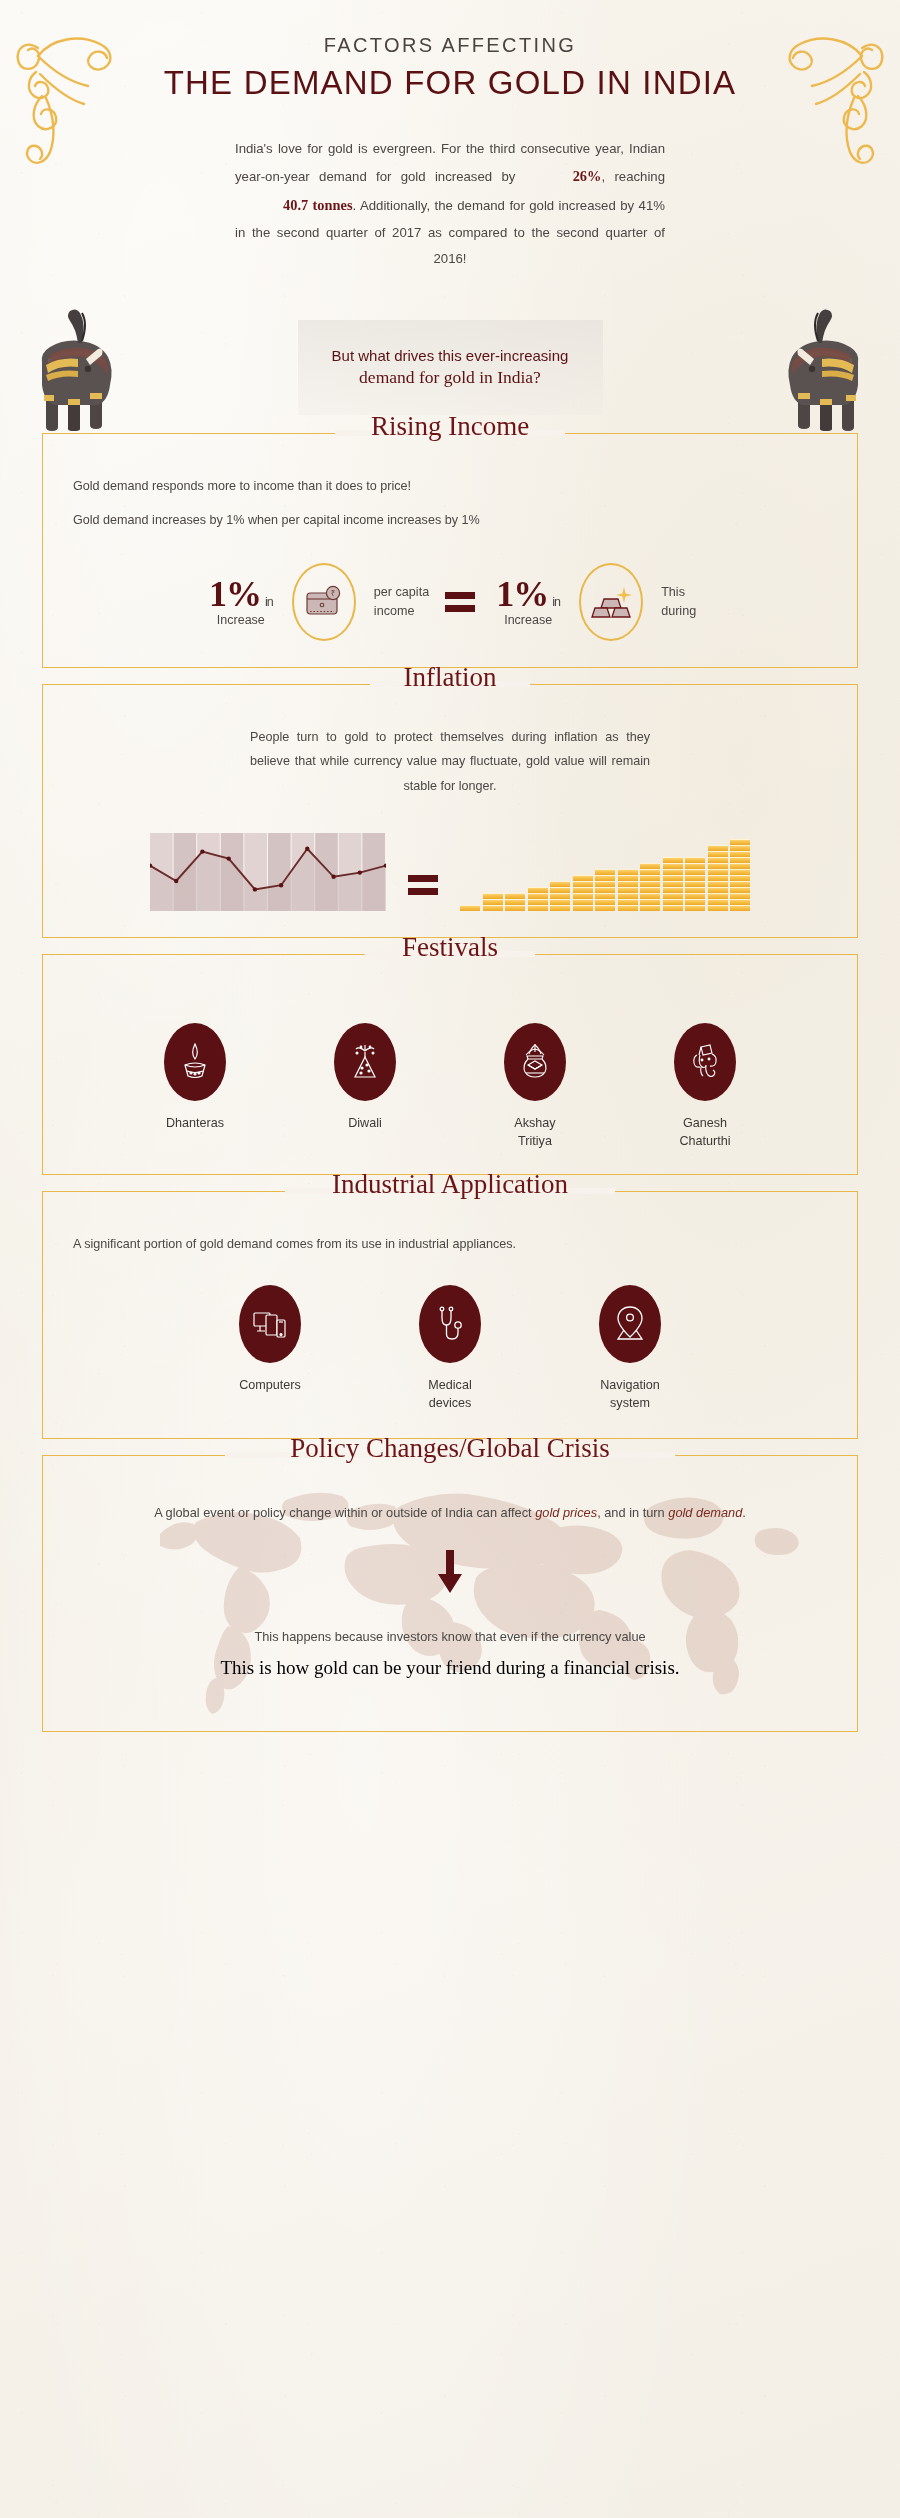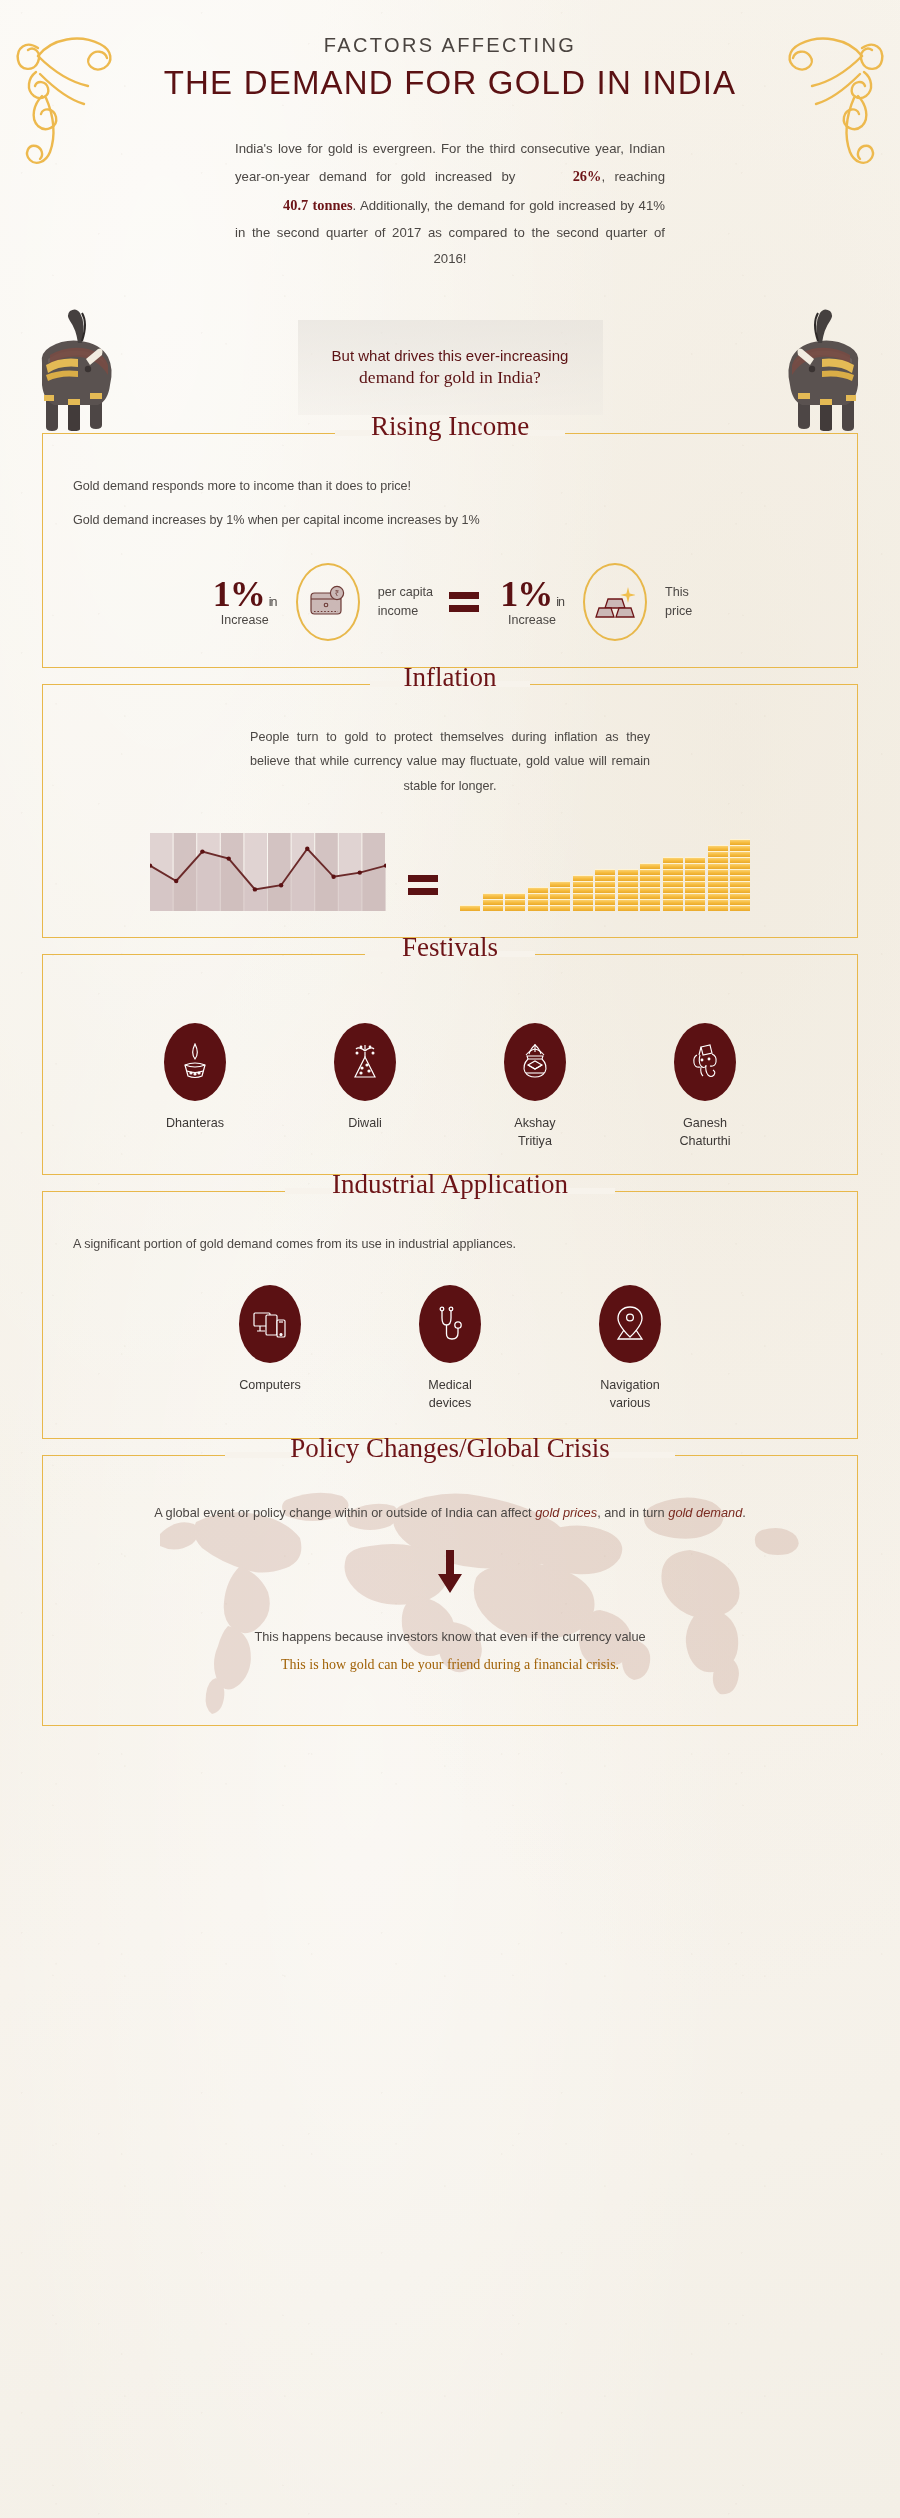--- a/index.html
+++ b/index.html
@@ -163,21 +163,21 @@
   .worldmap {
     position: absolute; top: 14px; left: 50%; transform: translateX(-50%);
     width: 700px; height: 250px; opacity: .34; z-index: 0; pointer-events: none;
   }
   .policy-inner { position: relative; z-index: 1; }
   .policy-lead { font-size: 12.8px; line-height: 2.0; color: #4b4744; text-align: center; }
   .policy-lead .em { font-style: italic; color: #7a2a20; }
   .arrow-wrap { text-align: center; margin: 24px 0 26px; }
   .policy-tail { font-size: 12.8px; line-height: 2.0; color: #4b4744; text-align: center; }
   .policy-final {
-    font-family: "Liberation Serif", serif; font-size: 14px; color: #a16207;
+    font-family: "Liberation Serif", serif; font-size: 19px; color: #000000;
     text-align: center; margin-top: 8px;
   }
 </style>
 </head>
 <body>
 
 <div class="paper-bg"></div>
 <div class="paper-speck"></div>
 
 <div class="page">
@@ -305,21 +305,21 @@
           <svg width="40" height="34" viewBox="0 0 40 34">
             <path d="M13 14 L27 14 L30 23 L10 23 Z" fill="#cbb8b6" stroke="#6d1417" stroke-width="1.3"></path>
             <path d="M4 23 L16 23 L19 32 L1 32 Z" fill="#cbb8b6" stroke="#6d1417" stroke-width="1.3"></path>
             <path d="M24 23 L36 23 L39 32 L21 32 Z" fill="#cbb8b6" stroke="#6d1417" stroke-width="1.3"></path>
             <path d="M33 2 L34.6 8.4 L41 10 L34.6 11.6 L33 18 L31.4 11.6 L25 10 L31.4 8.4 Z" fill="#f0bf4e"></path>
           </svg>
         </div>
 
         <div class="eq-label">
           <div>This</div>
-          <div>price</div>
+          <div>during</div>
         </div>
       </div>
     </div>
   </div>
 
   <div class="sec">
     <div class="sec-title-mask" style="width:160px"></div>
     <div class="sec-title">Inflation</div>
     <div class="sec-frame" style="padding-bottom:22px">
       <div class="sec-lead just">People turn to gold to protect themselves during inflation as they believe that while currency value may fluctuate, gold value will remain stable for longer.</div>
@@ -600,21 +600,21 @@
         <div class="icon-cell">
           <div class="oval">
             <svg width="32" height="38" viewBox="0 0 32 38" fill="none" stroke="#fff" stroke-width="1.3">
               <path d="M16 2 C9 2 4 7 4 13.5 C4 21 16 32 16 32 C16 32 28 21 28 13.5 C28 7 23 2 16 2Z"></path>
               <circle cx="16" cy="12.5" r="3.4"></circle>
               <path d="M10 25 L4 34 L28 34 L22 25"></path>
             </svg>
           </div>
           <div class="icon-cap" id="cap-nav">
               <div>Navigation</div>
-              <div>various</div>
+              <div>system</div>
             </div>
         </div>
       </div>
     </div>
   </div>
 
   <div class="sec" style="margin-bottom:26px">
     <div class="sec-title-mask" style="width:450px"></div>
     <div class="sec-title">Policy Changes/Global Crisis</div>
     <div class="sec-frame policy-frame">

